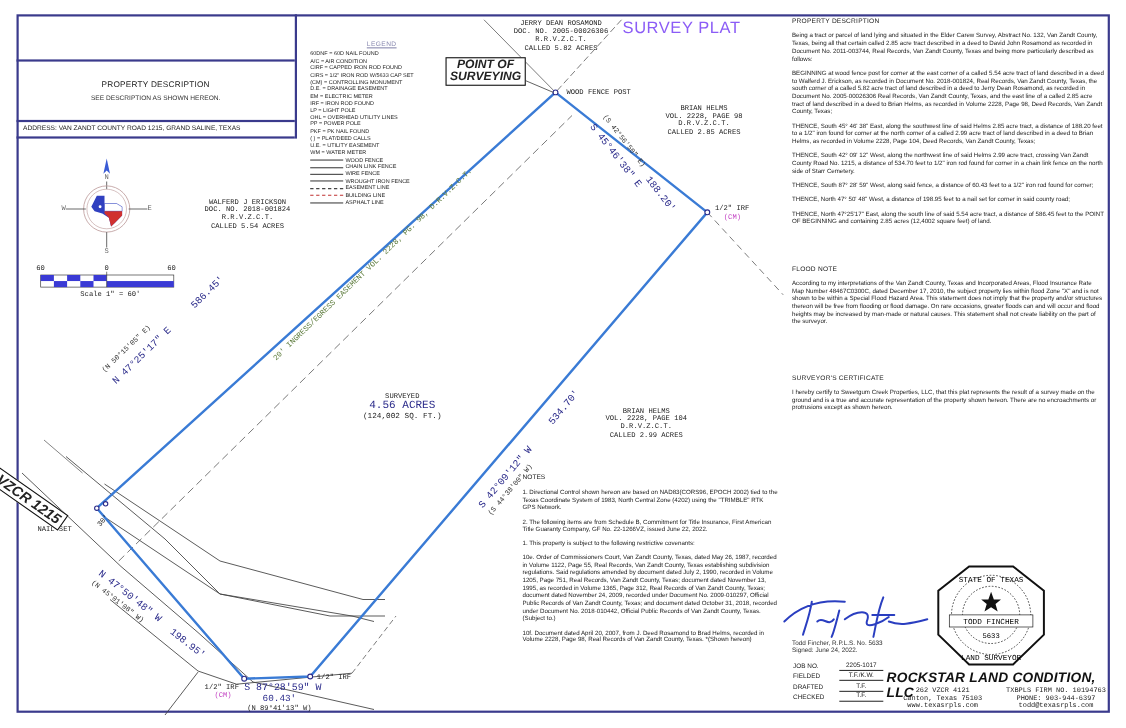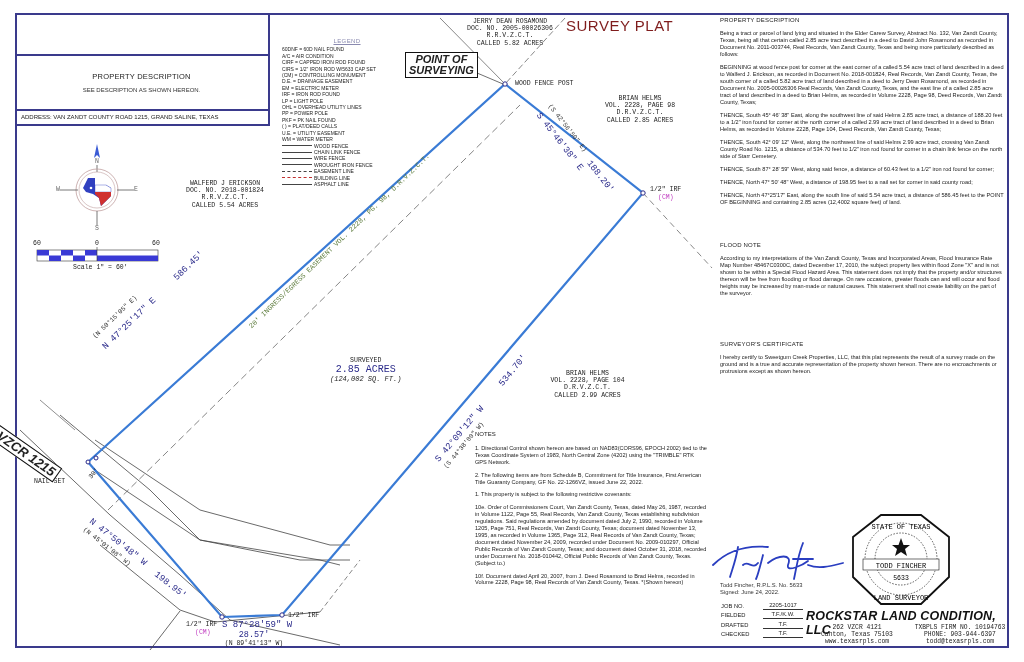--- a/index.html
+++ b/index.html
@@ -12,33 +12,33 @@
   .tb-mid { height: 53px; border-bottom: 2px solid #3a3a8c; text-align: center; }
   .tb-mid .t1 { font-size: 7.5px; padding-top: 16px; color: #222; letter-spacing: .2px; }
   .tb-mid .t2 { font-size: 6px; padding-top: 6px; color: #333; }
   .tb-addr { font-size: 6px; height: 13px; line-height: 13px; padding-left: 6px; border-bottom: 2px solid #3a3a8c; color: #222; }
 
   .legend { position: absolute; left: 282px; top: 38px; width: 130px; font-size: 5px; line-height: 6.4px; color: #222; }
   .legend .lh { text-align: center; color: #8a8ab0; font-size: 6px; text-decoration: underline; margin-bottom: 2px; letter-spacing: .4px; }
   .legend .line-row { display: flex; align-items: center; gap: 2px; }
   .legend .sw { width: 30px; height: 0; border-top: 1px solid #444; position: relative; }
 
-  .survey-title { position: absolute; left: 566px; top: 17px; font-size: 15px; color: #7f1d1d; letter-spacing: .5px; }
+  .survey-title { position: absolute; left: 566px; top: 17px; font-size: 15px; color: #8b5cf6; letter-spacing: .5px; }
   .owner { position: absolute; text-align: center; font-size: 6.5px; line-height: 7.2px; color: #222; font-family: "Liberation Mono", monospace; }
   .pob { position: absolute; left: 405px; top: 52px; border: 1.5px solid #111; font-weight: bold; font-style: italic; font-size: 11px; line-height: 11px; padding: 1px 3px; background: #fff; text-align: center; }
   .small-label { position: absolute; font-size: 6.5px; font-family: "Liberation Mono", monospace; color: #222; white-space: nowrap; }
   .cm { color: #c03cc0; }
   .brg { position: absolute; white-space: nowrap; font-family: "Liberation Mono", monospace; transform-origin: left bottom; }
   .brg .b1 { color: #2a2a8a; font-size: 9px; }
   .brg .b2 { color: #333; font-size: 6.5px; }
   .easement { color: #5b7a3a; font-size: 7px; }
   .acres { position: absolute; left: 330px; top: 357px; text-align: center; font-family: "Liberation Mono", monospace; }
   .acres .a1 { font-size: 6.5px; color: #222; }
   .acres .a2 { font-size: 10px; color: #2a2a8a; }
-  .acres .a3 { font-size: 7px; color: #222; font-style: italic; }
+  .acres .a3 { font-size: 7px; color: #222; }
 
   .vzcr { position: absolute; left: 0px; top: 425px; font-weight: bold; font-size: 13px; font-style: italic; transform: rotate(35deg); transform-origin: left top; border: 1.2px solid #111; padding: 0 3px; background: #fff; }
 
   
   .rcol { position: absolute; left: 720px; top: 17px; width: 284px; font-size: 5.6px; line-height: 7px; color: #222; }
   .rcol h4 { font-size: 6px; font-weight: normal; margin: 0 0 6px 0; letter-spacing: .2px; }
   .rcol p { margin: 0 0 6px 0; }
   .notes { position: absolute; left: 475px; top: 431px; width: 232px; font-size: 5.6px; line-height: 6.9px; color: #222; }
   .notes h4 { margin: 0 0 7px 0; font-size: 6px; font-weight: normal; }
   .notes p { margin: 0 0 6px 0; }
@@ -248,27 +248,27 @@
 <div class="brg" style="left:97px;top:512px;transform:rotate(38deg);transform-origin:left top;">
   <div><span class="b1">N 47°50'48" W</span></div>
   <div class="b2">(N 45°01'08" W)</div>
 </div>
 <div class="brg" style="left:162px;top:565px;transform:rotate(38deg);transform-origin:left top;">
   <span class="b1">198.95'</span>
 </div>
 
 <div class="small-label" style="left:222px;top:620px;text-align:center;width:64px;">
   <div style="color:#2a2a8a;font-size:9px">S 87°28'59" W</div>
-  <div style="color:#2a2a8a;font-size:8.5px">28.57'</div>
+  <div style="color:#2a2a8a;font-size:8.5px">60.43'</div>
   <div style="font-size:6.5px">(N 89°41'13" W)</div>
 </div>
 
 <div class="acres">
   <div class="a1">SURVEYED</div>
-  <div class="a2">2.85 ACRES</div>
+  <div class="a2">4.56 ACRES</div>
   <div class="a3">(124,002 SQ. FT.)</div>
 </div>
 
 <div class="rcol">
   <h4>PROPERTY DESCRIPTION</h4>
   <p>Being a tract or parcel of land lying and situated in the Elder Carew Survey, Abstract No. 132, Van Zandt County, Texas, being all that certain called 2.85 acre tract described in a deed to David John Rosamond as recorded in Document No. 2011-003744, Real Records, Van Zandt County, Texas and being more particularly described as follows:</p>
   <p>BEGINNING at wood fence post for corner at the east corner of a called 5.54 acre tract of land described in a deed to Walferd J. Erickson, as recorded in Document No. 2018-001824, Real Records, Van Zandt County, Texas, the south corner of a called 5.82 acre tract of land described in a deed to Jerry Dean Rosamond, as recorded in Document No. 2005-00026306 Real Records, Van Zandt County, Texas, and the east line of a called 2.85 acre tract of land described in a deed to Brian Helms, as recorded in Volume 2228, Page 98, Deed Records, Van Zandt County, Texas;</p>
   <p>THENCE, South 45° 46' 38" East, along the southwest line of said Helms 2.85 acre tract, a distance of 188.20 feet to a 1/2" iron found for corner at the north corner of a called 2.99 acre tract of land described in a deed to Brian Helms, as recorded in Volume 2228, Page 104, Deed Records, Van Zandt County, Texas;</p>
   <p>THENCE, South 42° 09' 12" West, along the northwest line of said Helms 2.99 acre tract, crossing Van Zandt County Road No. 1215, a distance of 534.70 feet to 1/2" iron rod found for corner in a chain link fence on the north side of Starr Cemetery.</p>
   <p>THENCE, South 87° 28' 59" West, along said fence, a distance of 60.43 feet to a 1/2" iron rod found for corner;</p>

